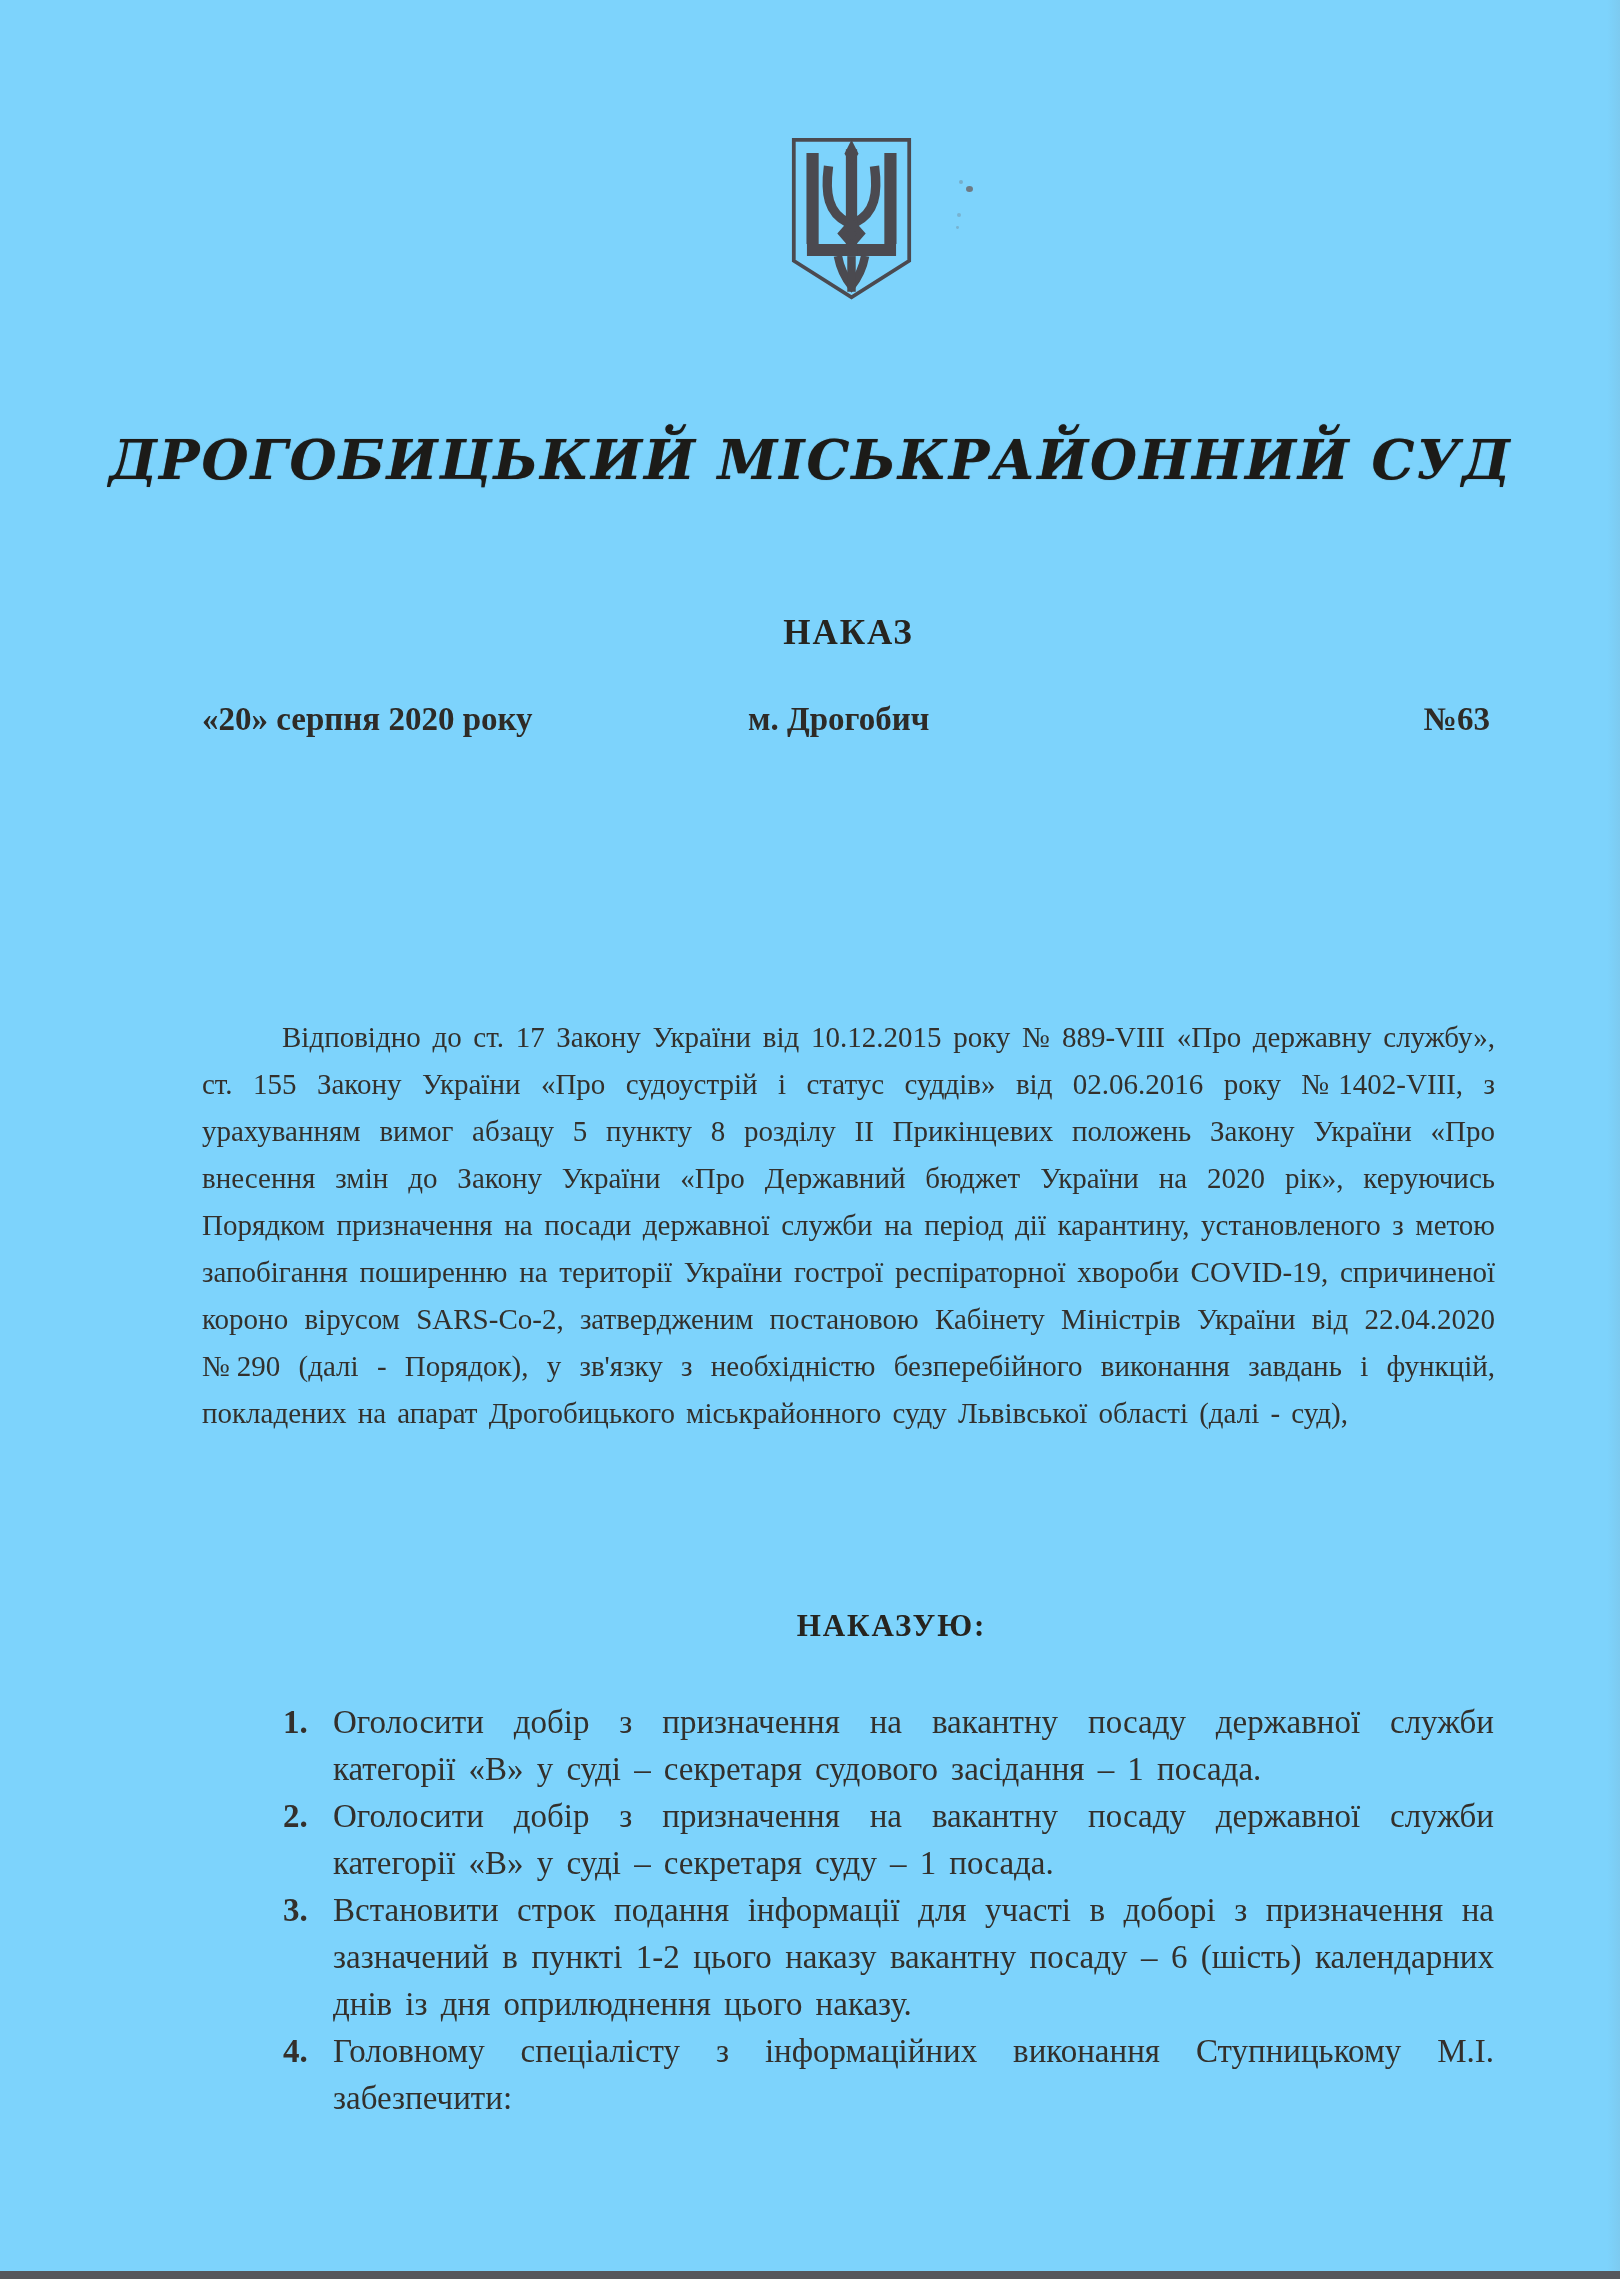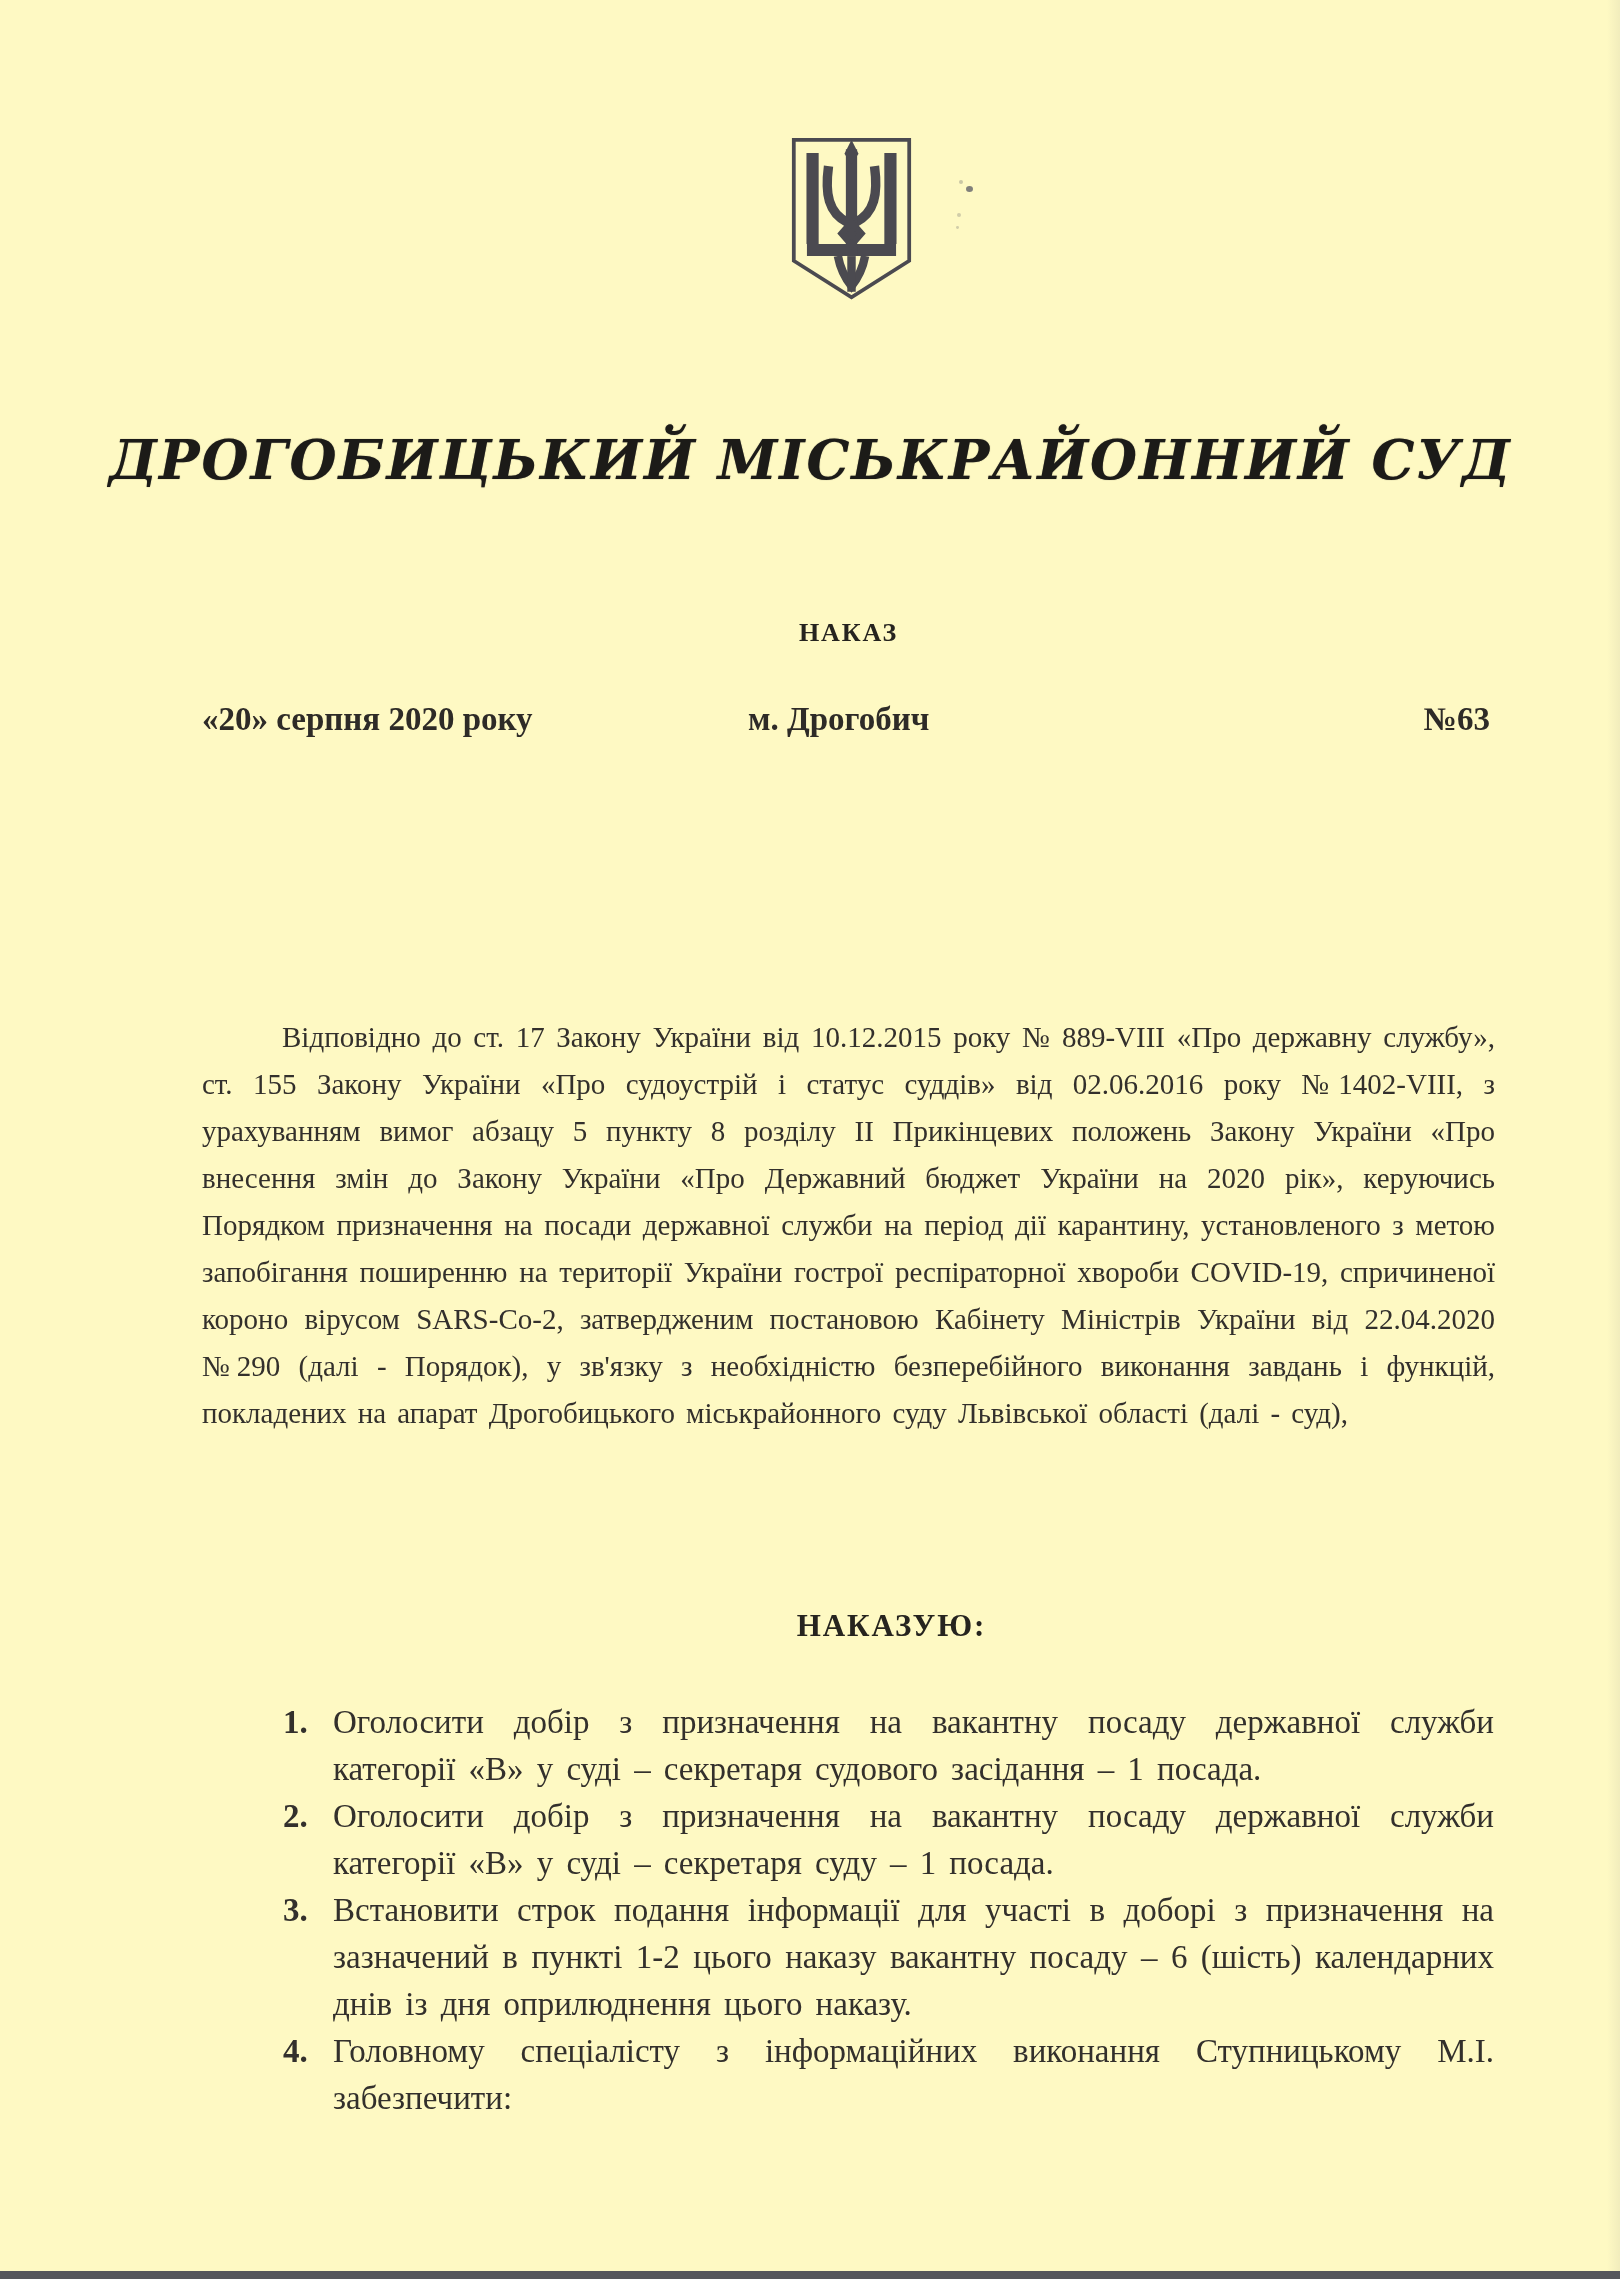--- a/index.html
+++ b/index.html
@@ -1,20 +1,20 @@
 <!DOCTYPE html>
 <html lang="uk"><head>
 <meta charset="utf-8">
 <title>НАКАЗ №63</title>
 <style>
   html,body{margin:0;padding:0;background:#ffffff;}
   .page{
     position:relative;
     width:1621px;height:2279px;
-    background:#fef9c3;
+    background:#7dd3fc;
     overflow:hidden;
     font-family:"Liberation Serif","DejaVu Serif",serif;
     color:#33302c;
   }
   
   .emblem{
     position:absolute;left:787px;top:136px;width:129px;height:167px;
   }
   .emblem svg{display:block;width:100%;height:100%;}
   .speck{position:absolute;border-radius:50%;background:#6b6b6e;}
@@ -30,21 +30,21 @@
     font-style:italic;font-weight:bold;
     font-size:54px;line-height:83px;
     letter-spacing:1.9px;
     color:#1c1b18;
     text-shadow:0 0 1px rgba(30,28,25,.55);
   }
   
   .doc-type{
     position:absolute;left:202px;width:1293px;top:611px;
     text-align:center;
-    font-weight:bold;font-size:26px;line-height:43px;letter-spacing:1.9px;
+    font-weight:bold;font-size:35px;line-height:43px;letter-spacing:1.9px;
     color:#26241f;
   }
   
   .meta-row{position:absolute;left:0;right:0;top:700px;height:39px;
     font-weight:bold;font-size:33px;line-height:39px;color:#2e2b27;padding-left:24px;}
   .meta-date{position:absolute;left:202px;}
   .meta-place{position:absolute;left:748px;}
   .meta-number{position:absolute;right:131px;text-align:center;}
   
   .subject{

